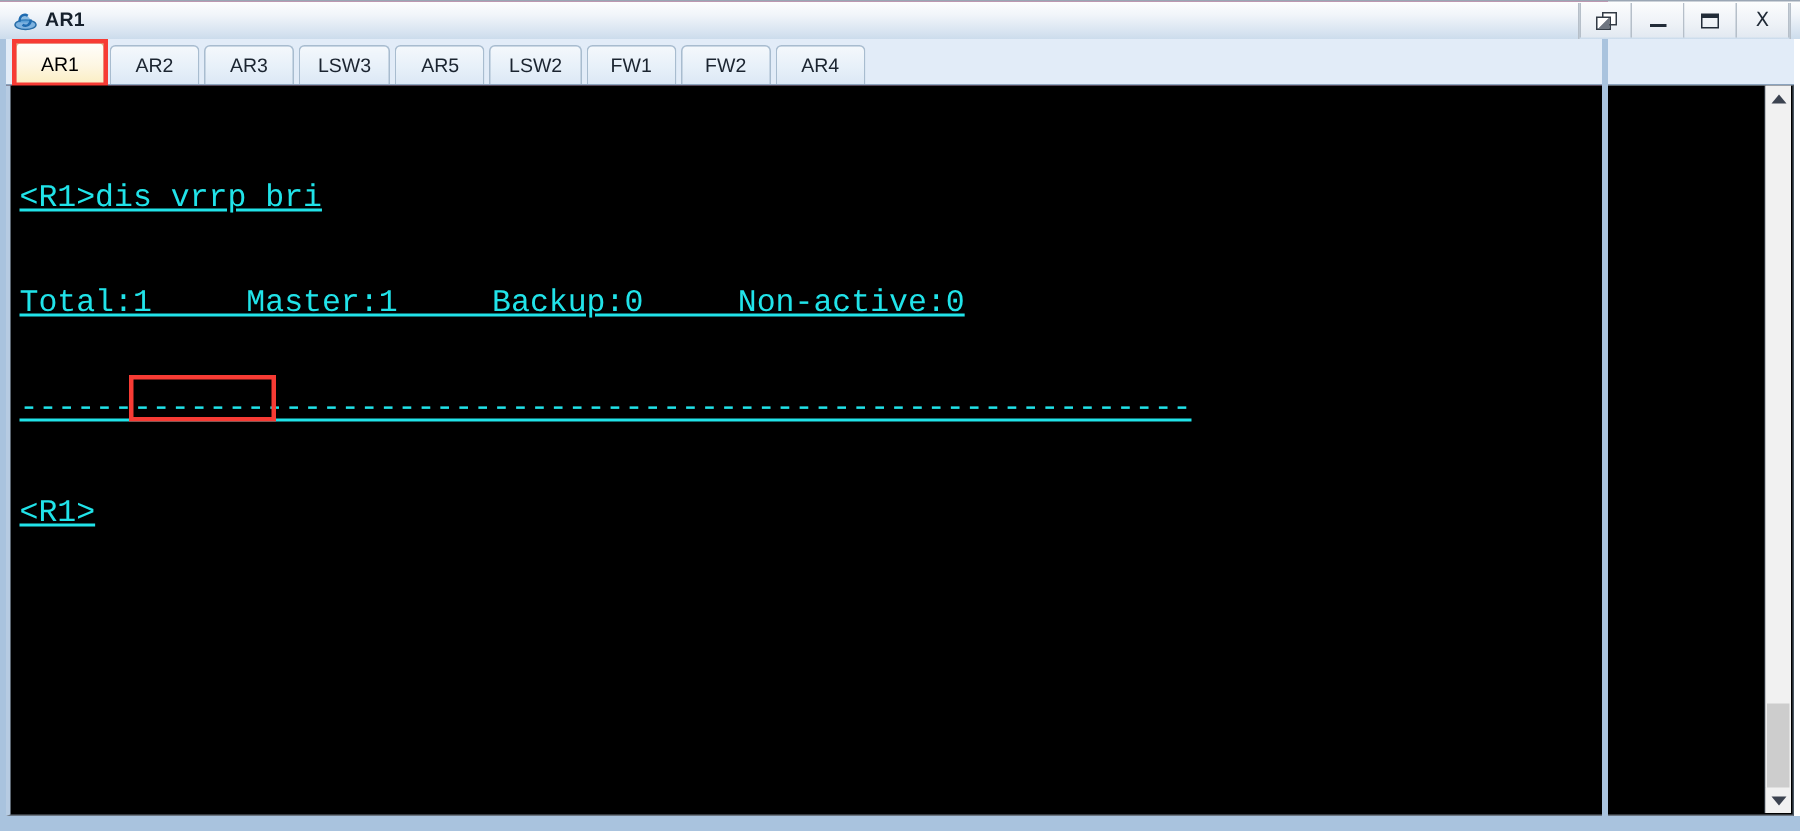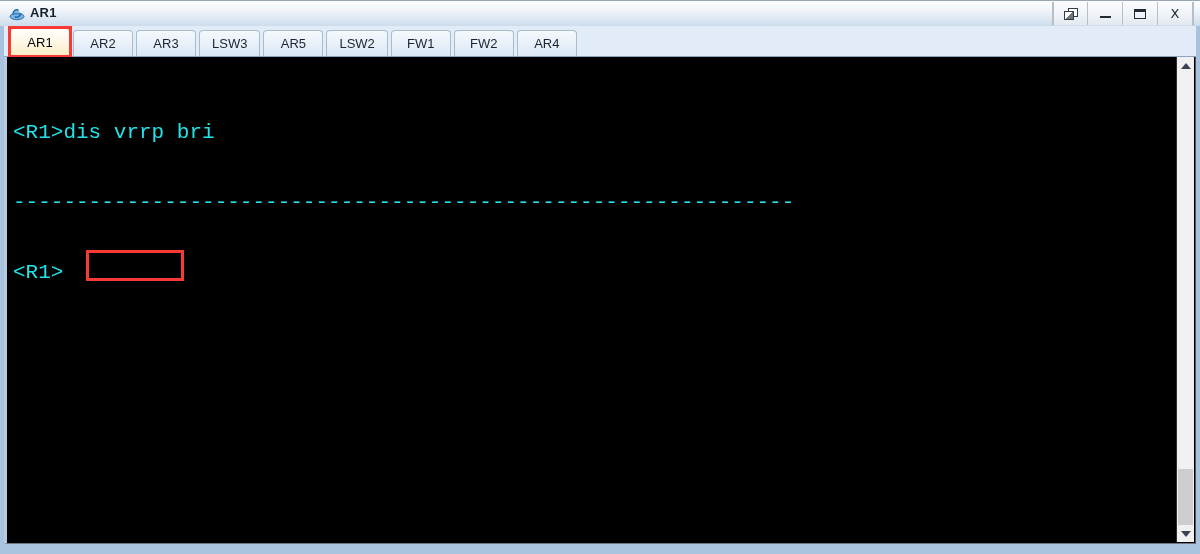--- a/index.html
+++ b/index.html
@@ -10,21 +10,21 @@
   body {
     width: 1200px;
     height: 554px;
     overflow: hidden;
     font-family: "Liberation Sans", sans-serif;
   }
 
   .window {
     position: absolute;
     left: 0; top: 0;
-    width: 1200px;
+    width: 1072px;
     height: 554px;
     background: #be185d;
     box-sizing: border-box;
   }
 
   
   .titlebar {
     position: absolute;
     left: 0; top: 0;
     width: 1200px;
@@ -159,21 +159,21 @@
     position: absolute;
     left: 6px;
     top: 17px;
     color: #21e3e9;
     font-family: "Liberation Mono", "DejaVu Sans Mono", monospace;
     font-size: 21px;
     line-height: 23.4px;
     white-space: pre;
     letter-spacing: 0px;
   }
-  .term-line { white-space: pre; height: 23.4px; }
+  .term-line { white-space: pre; height: 23.4px; text-decoration: underline; }
 
   .master-box {
     position: absolute;
     left: 79px;
     top: 193px;
     width: 98px;
     height: 31px;
     border: 3px solid #f73b34;
     box-sizing: border-box;
     pointer-events: none;
@@ -303,20 +303,21 @@
         <span>FW2</span>
       </div>
     <div class="tab">
         <span>AR4</span>
       </div>
   </div>
 
   <div class="term-frame">
     <div class="term-text">
       <div class="term-line">&lt;R1&gt;dis vrrp bri</div>
+      <div class="term-line">Total:1     Master:1     Backup:0     Non-active:0</div>
       <div class="term-line">--------------------------------------------------------------</div>
       <div class="term-line">&lt;R1&gt;</div>
     </div>
 
     <div class="master-box"></div>
 
     <div class="scrollbar">
       <div class="sb-btn">
         <span class="sb-arrow up"></span>
       </div>

